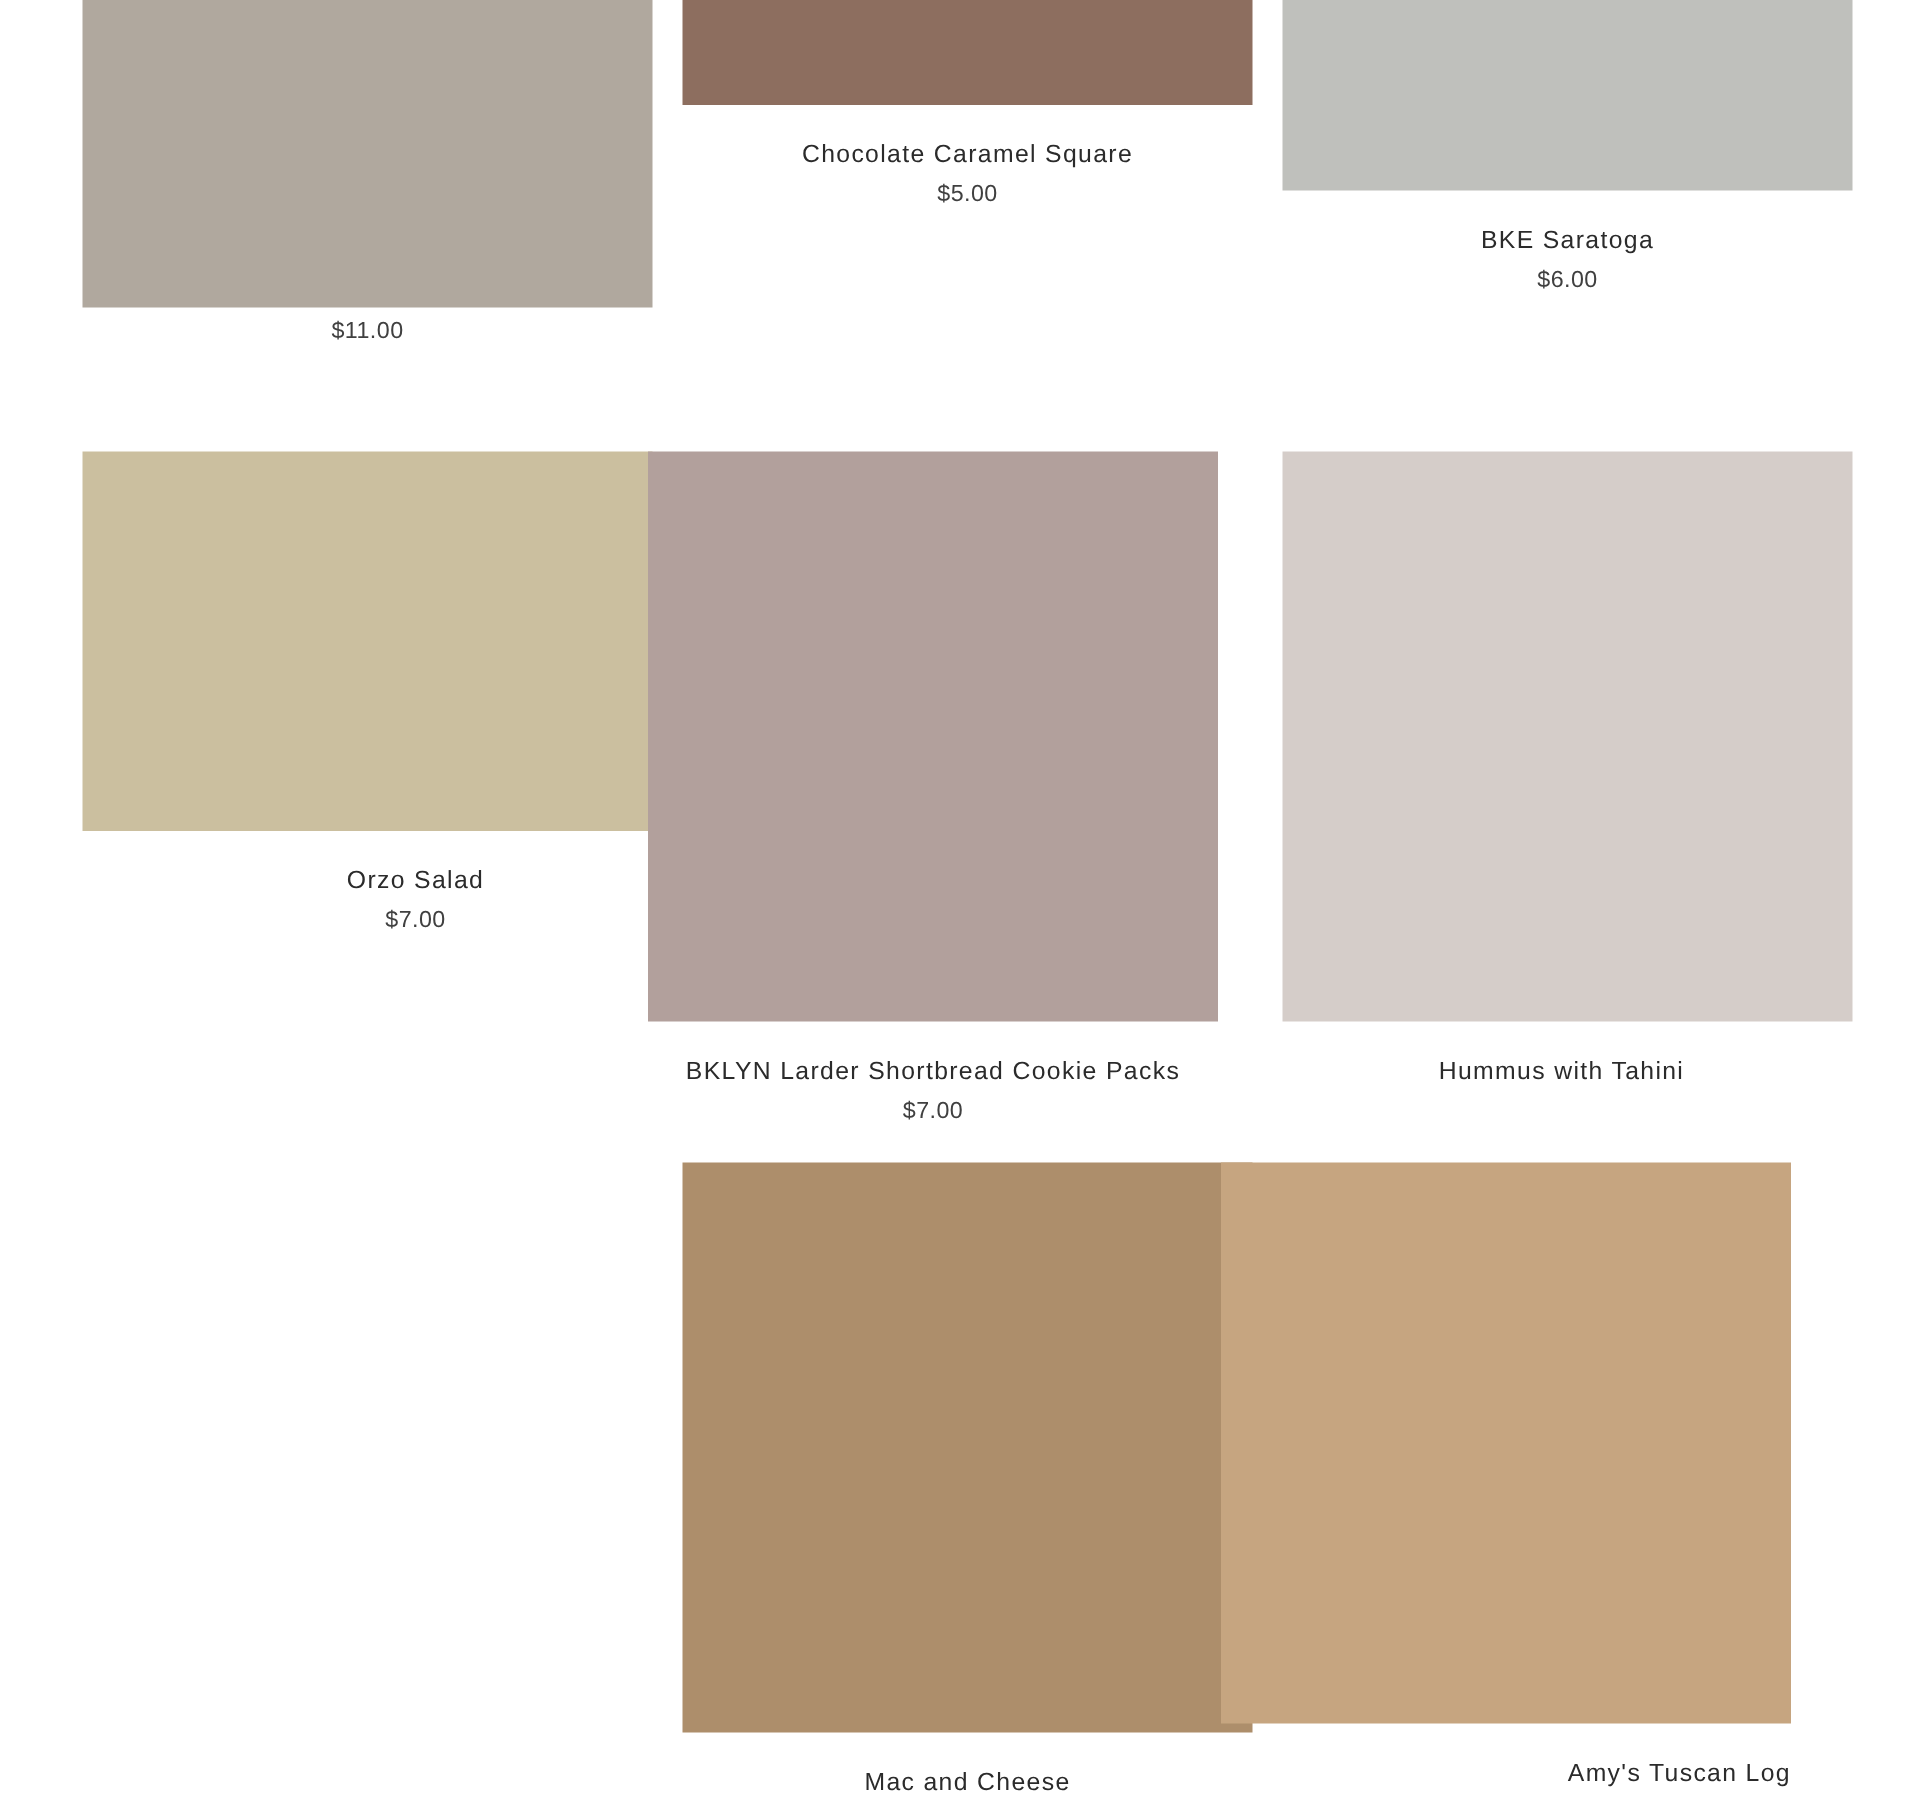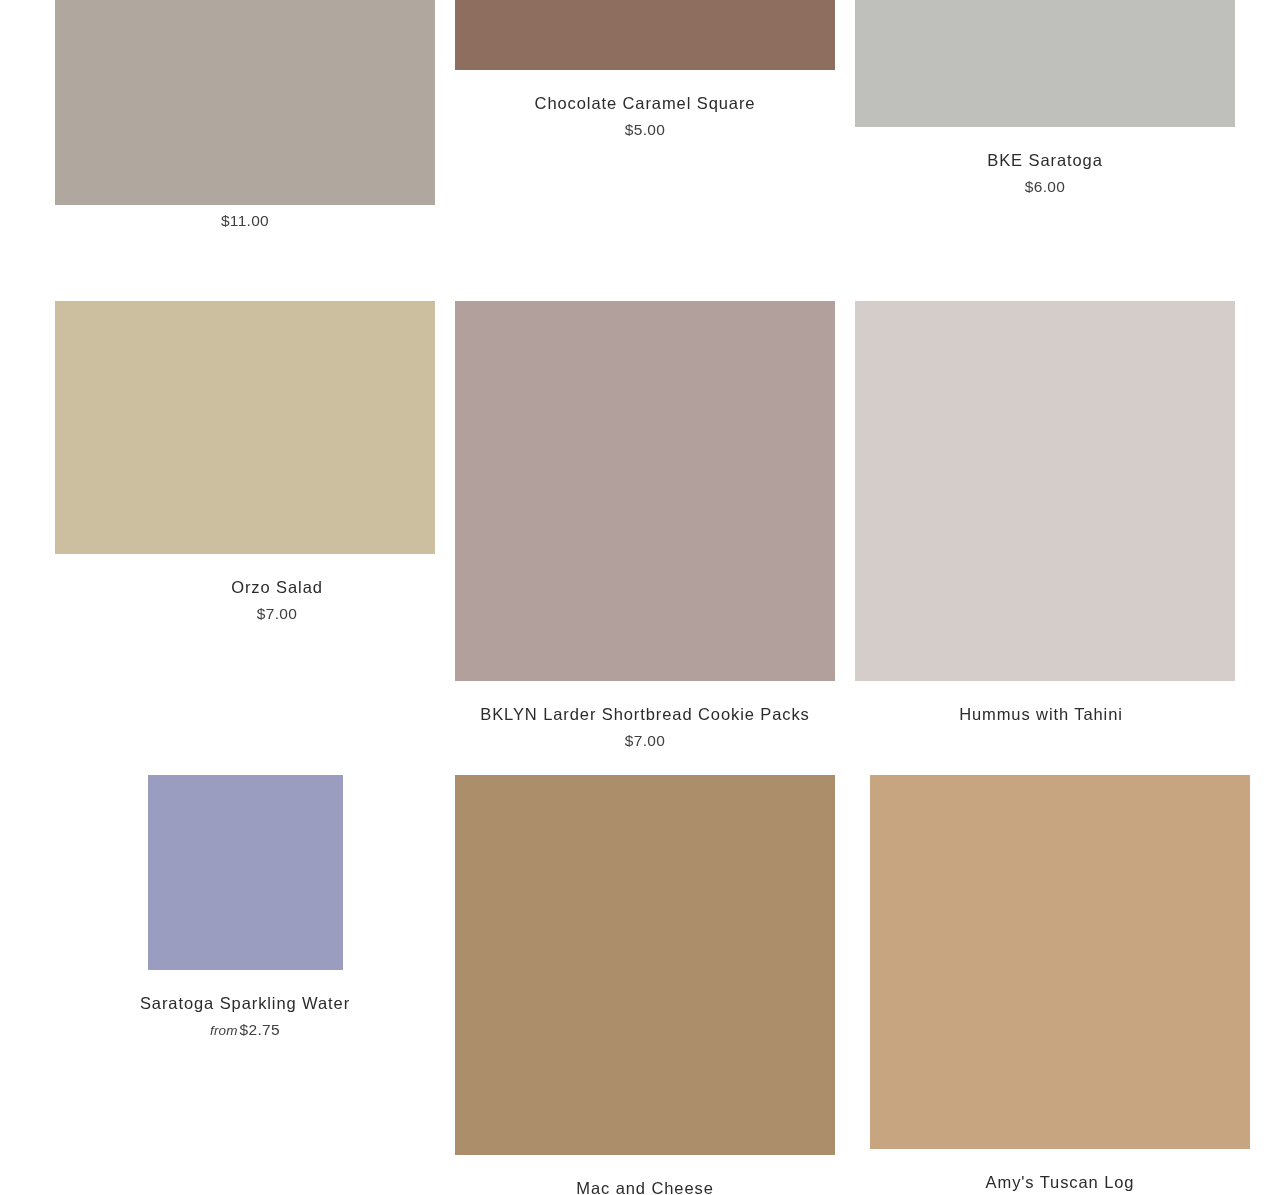--- a/index.html
+++ b/index.html
@@ -85,35 +85,30 @@
     <a class="product-card" style="left: 855px; top: -160px; width: 380px;">
       <span class="product-media" style="width: 380px; height: 287px; background-color: rgb(191, 192, 188);"></span>
       <span class="product-title">BKE Saratoga</span>
       <span class="product-price">$6.00</span>
     </a>
     <a class="product-card" style="left: 55px; top: 301px; width: 444px;">
       <span class="product-media" style="width: 380px; height: 253px; background-color: rgb(203, 191, 159);"></span>
       <span class="product-title">Orzo Salad</span>
       <span class="product-price">$7.00</span>
     </a>
-    <a class="product-card" style="left: 455px; top: 301px; width: 380px;">
+    <a class="product-card" style="left: 432px; top: 301px; width: 380px;">
       <span class="product-media" style="width: 380px; height: 380px; background-color: rgb(178, 160, 156);"></span>
       <span class="product-title">BKLYN Larder Shortbread Cookie Packs</span>
       <span class="product-price">$7.00</span>
     </a>
     <a class="product-card" style="left: 855px; top: 301px; width: 372px;">
       <span class="product-media" style="width: 380px; height: 380px; background-color: rgb(213, 205, 201);"></span>
       <span class="product-title">Hummus with Tahini</span>
     </a>
-    <a class="product-card" style="left: 55px; top: 775px; width: 380px;">
-      <span class="product-media narrow" style="width: 195px; height: 195px; background-color: rgb(154, 156, 192);"></span>
-      <span class="product-title">Saratoga Sparkling Water</span>
-      <span class="product-price"><span class="price-from">from</span><span>$2.75</span></span>
-    </a>
     <a class="product-card" style="left: 455px; top: 775px; width: 380px;">
       <span class="product-media" style="width: 380px; height: 380px; background-color: rgb(173, 142, 107);"></span>
       <span class="product-title">Mac and Cheese</span>
     </a>
-    <a class="product-card" style="left: 870px; top: 775px; width: 380px;">
+    <a class="product-card" style="left: 814px; top: 775px; width: 380px; text-align: right;">
       <span class="product-media" style="width: 380px; height: 374px; background-color: rgb(198, 165, 128);"></span>
       <span class="product-title">Amy's Tuscan Log</span>
     </a>
   </div>
 
 </body></html>

